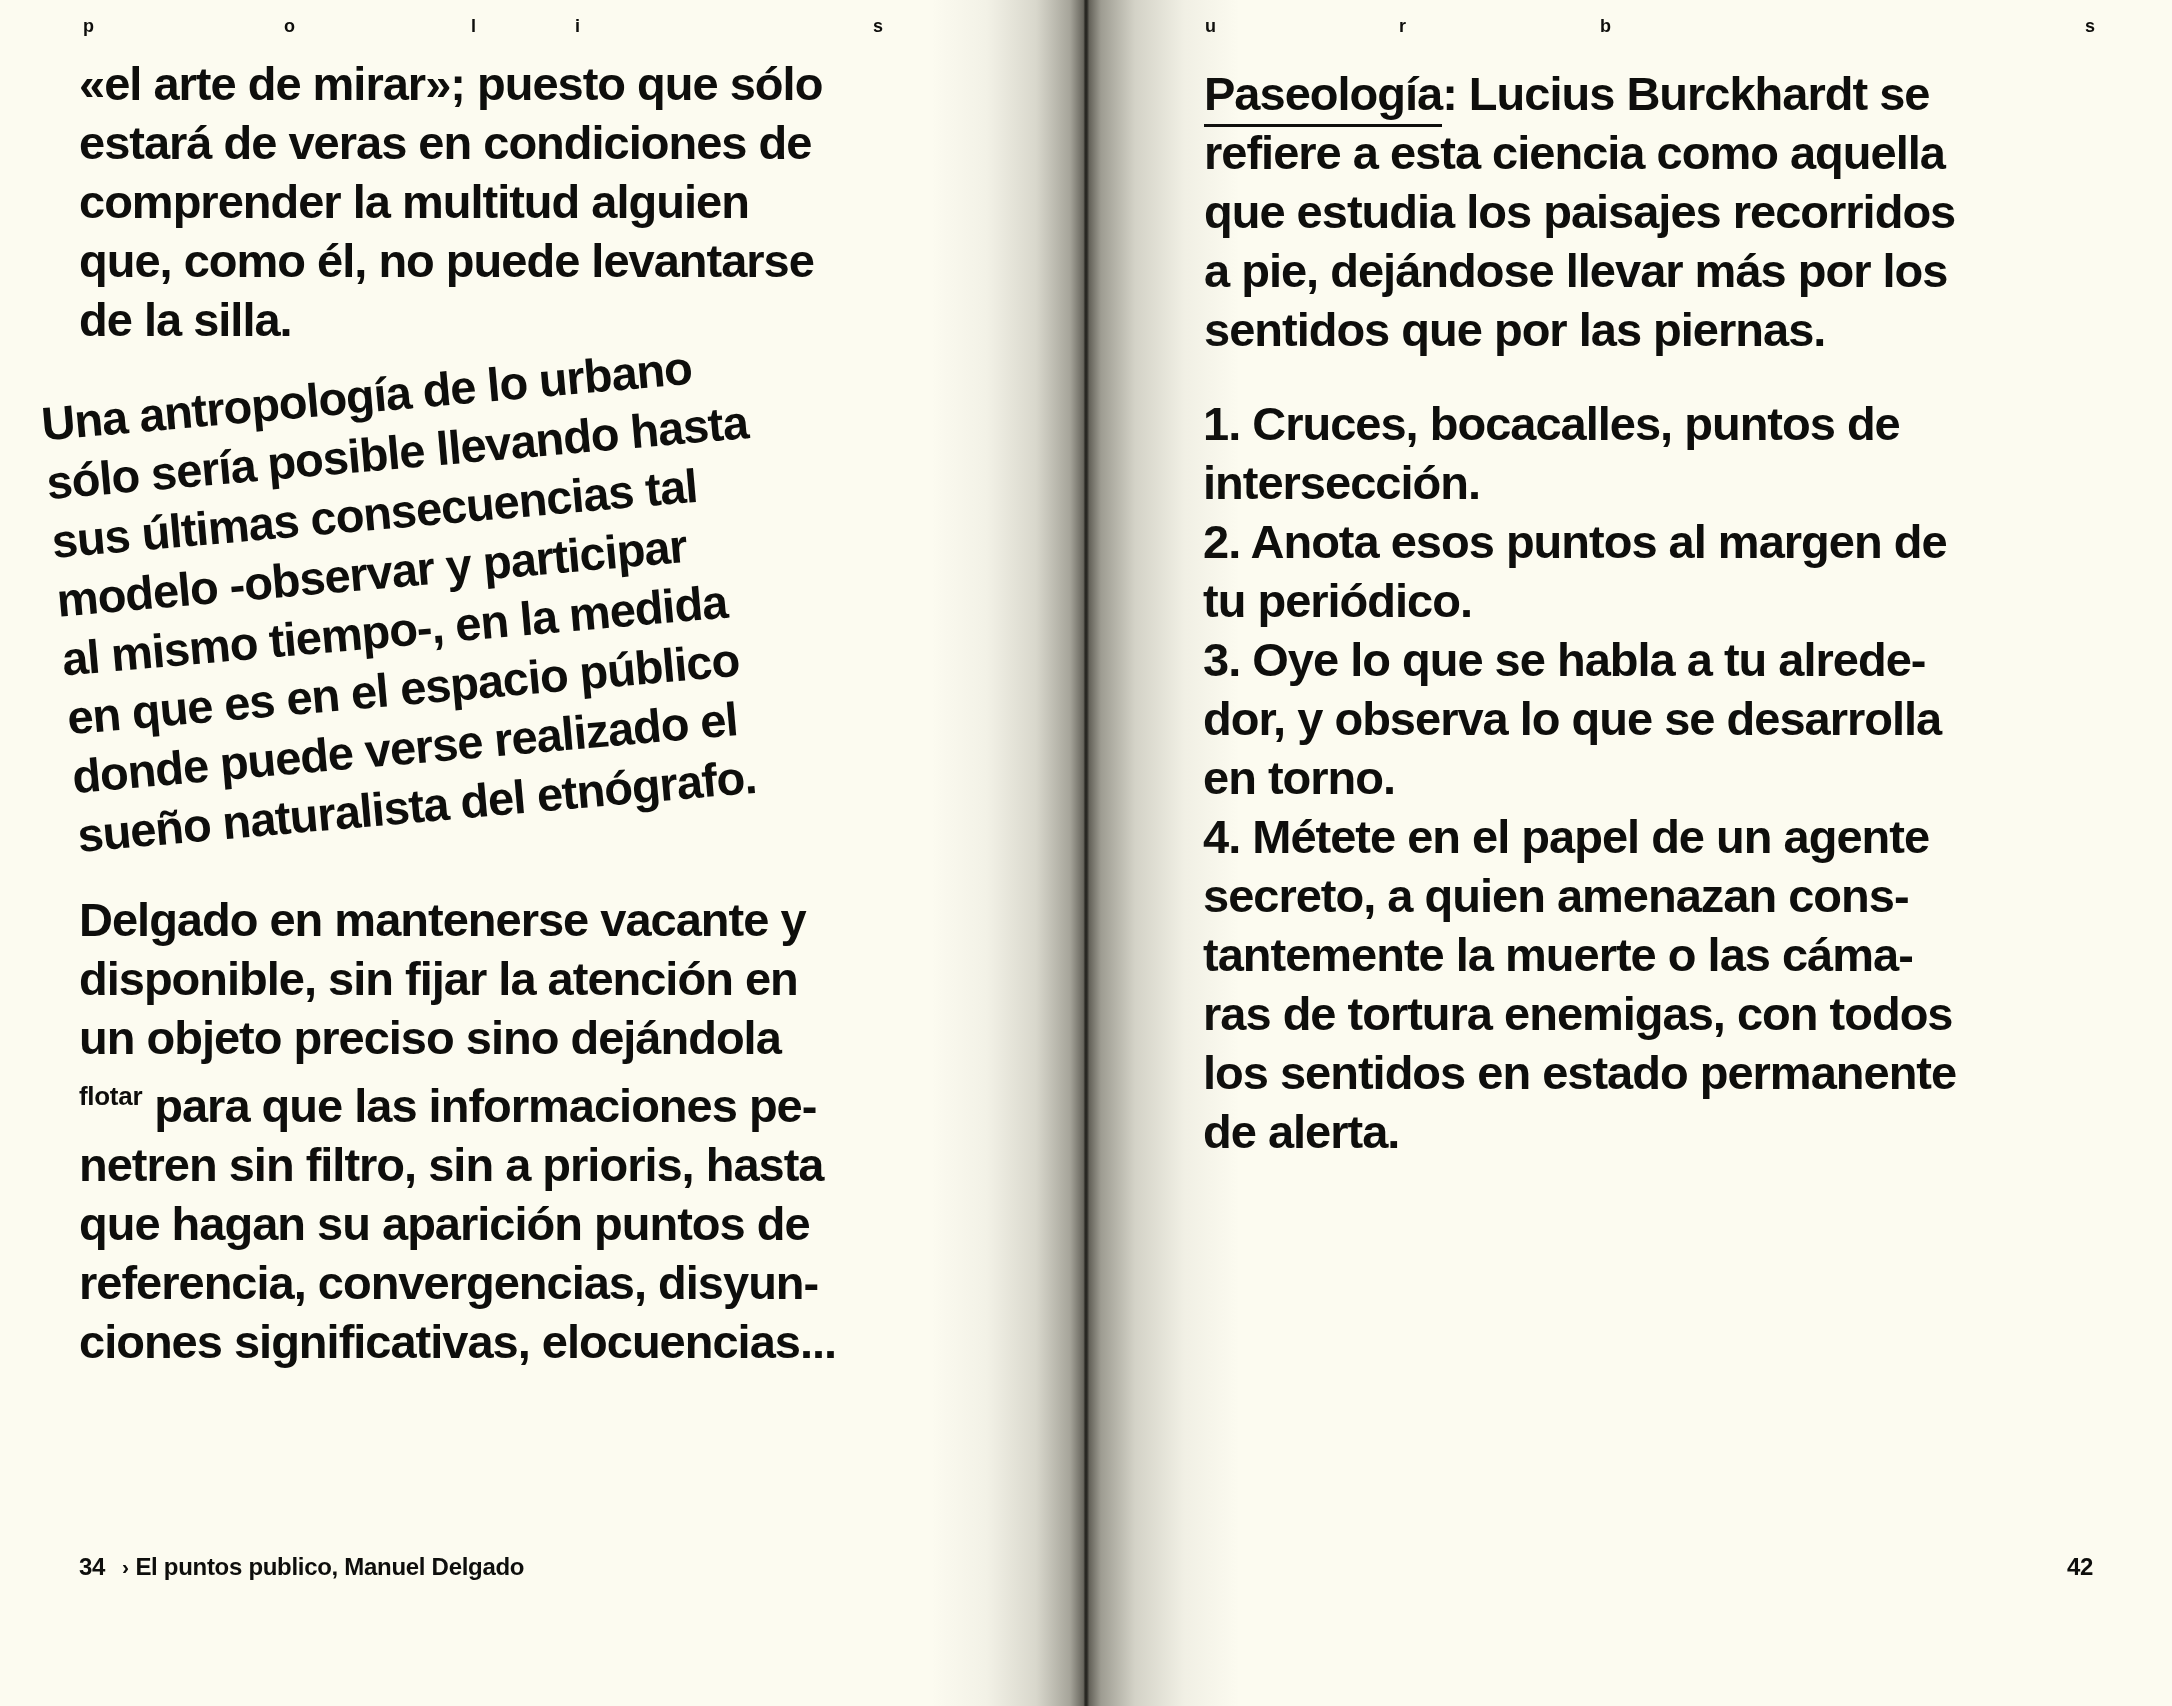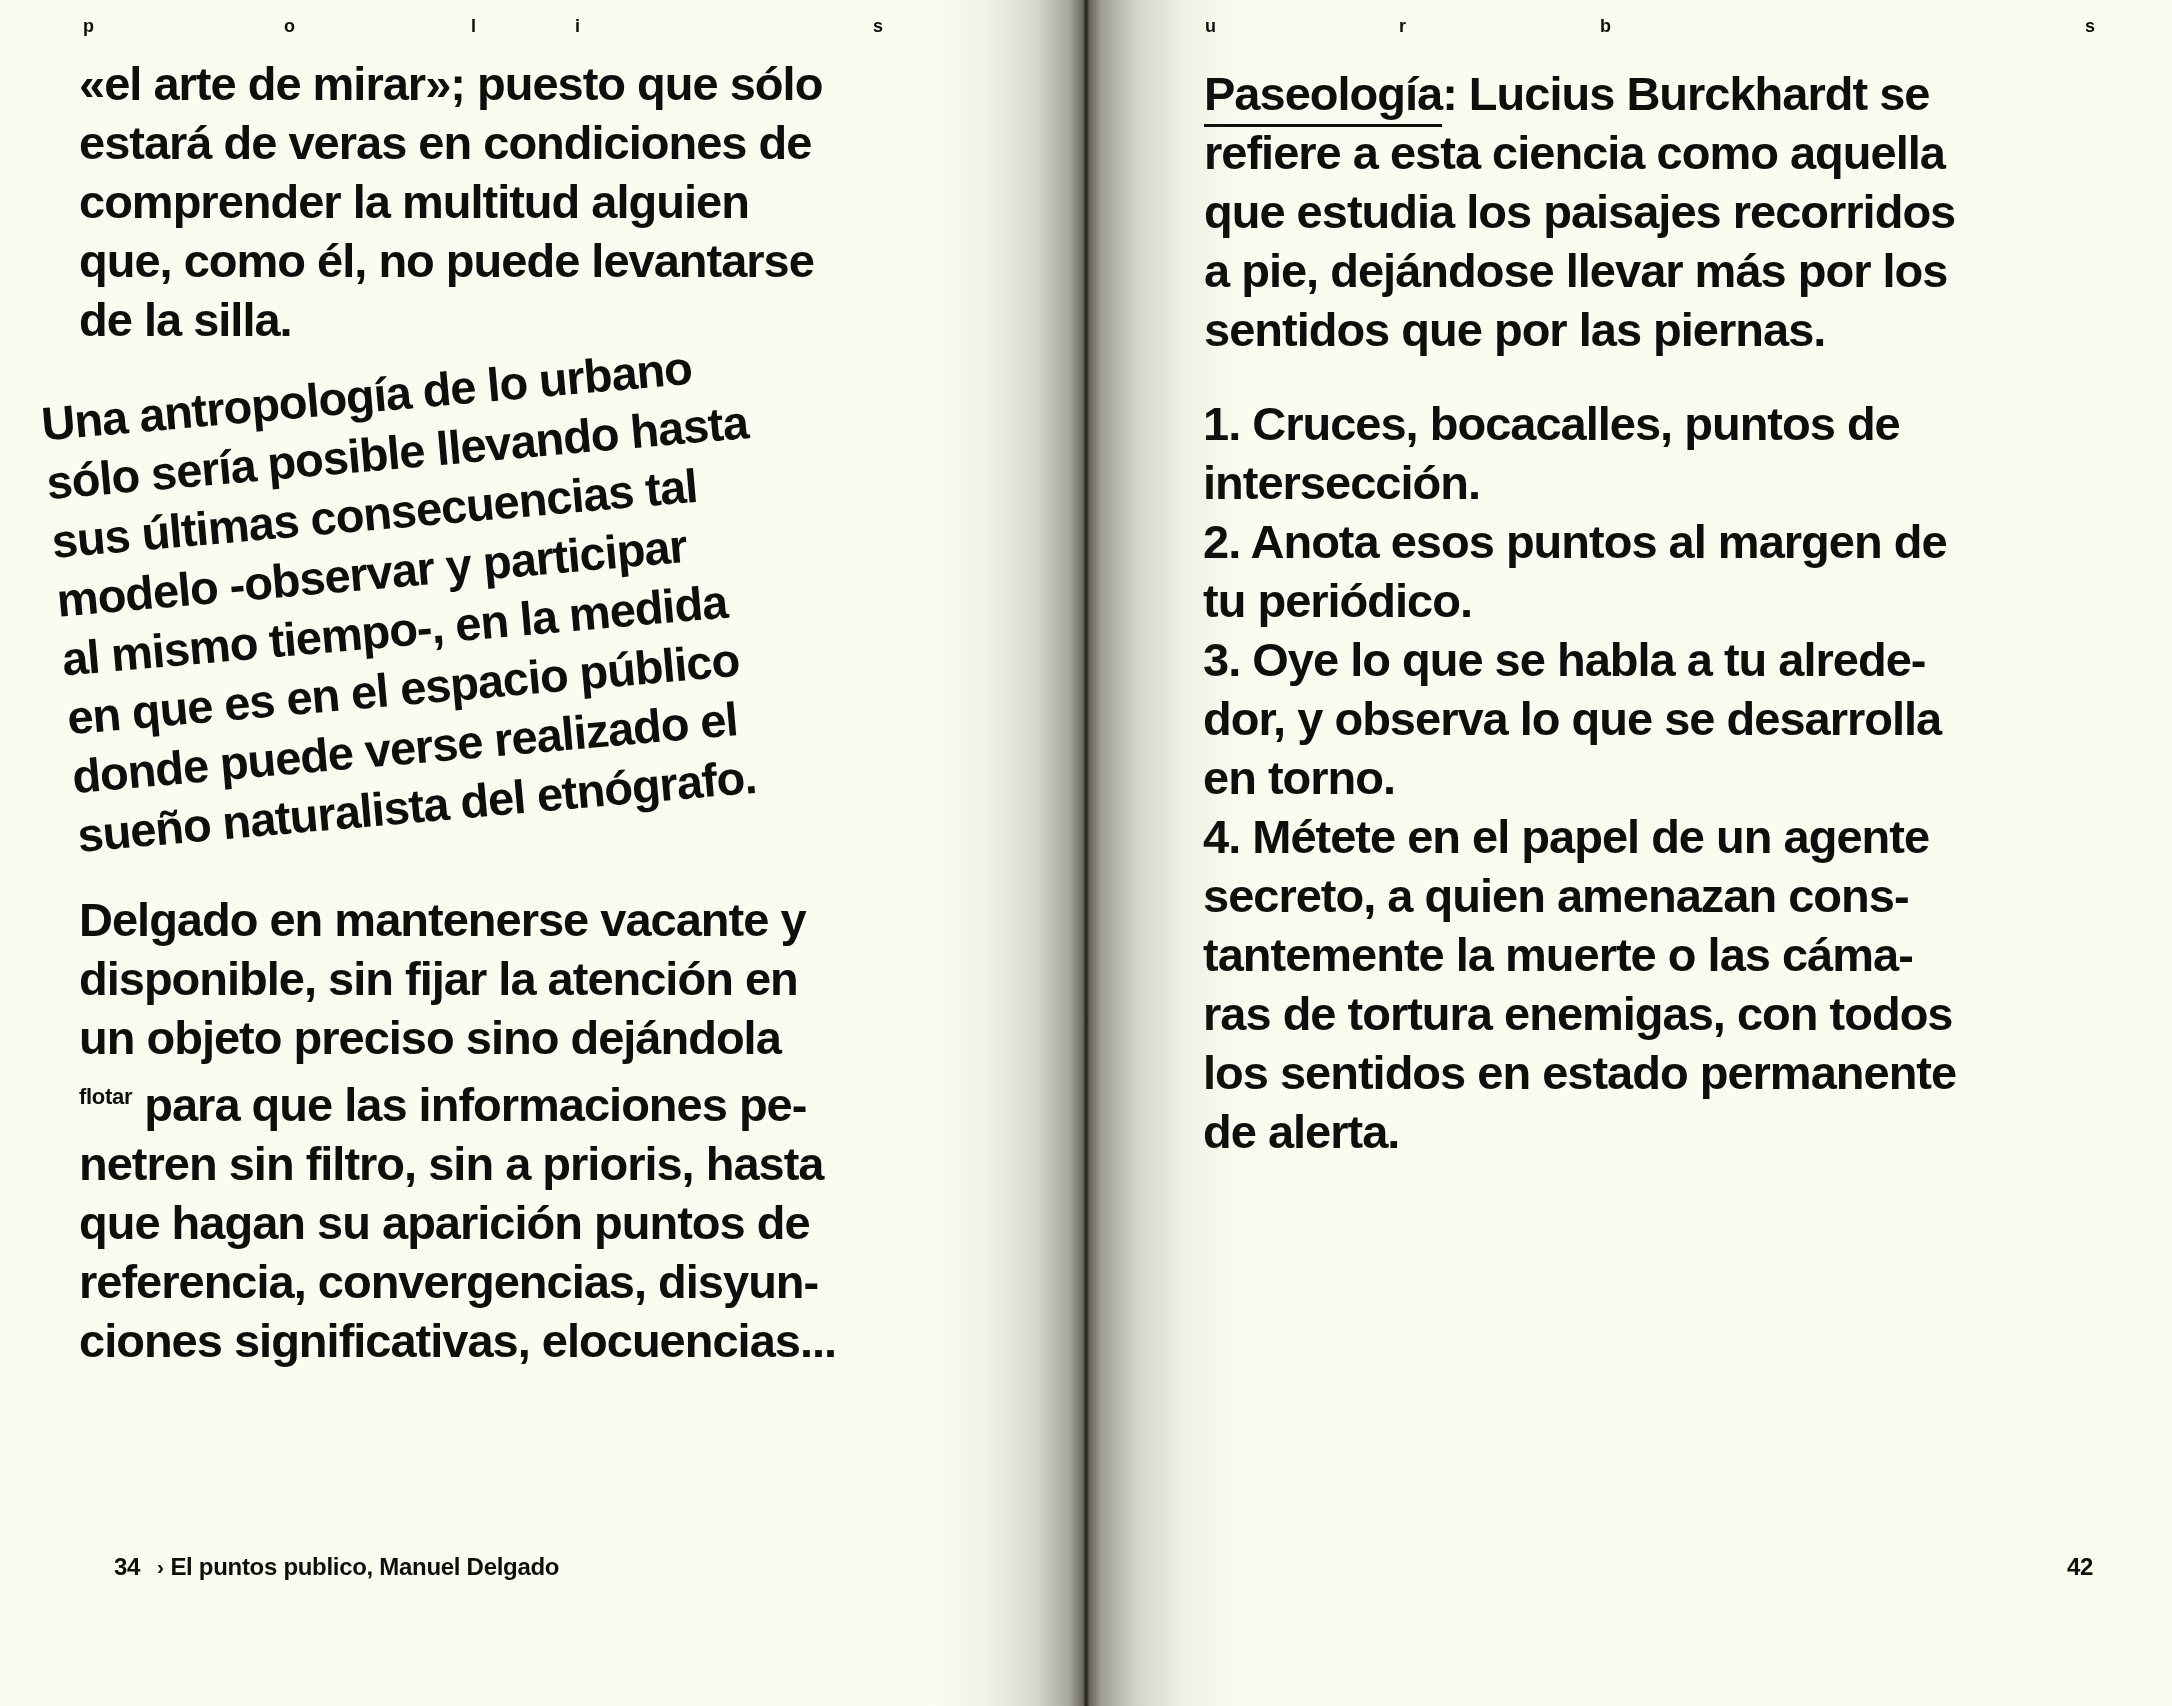--- a/index.html
+++ b/index.html
@@ -13,29 +13,29 @@
   .body{
     position:absolute;margin:0;
     font-size:47px;line-height:59px;font-weight:700;letter-spacing:-1px;
     white-space:pre-line;
   }
   .para1-left{left:79px;top:54px;width:880px;}
   .para2-left{left:58px;top:360px;width:775px;transform:rotate(-5deg);transform-origin:center center;}
   .para3-left{left:79px;top:890px;width:880px;}
   .para1-right{left:1204px;top:64px;width:933px;}
   .list-right{left:1203px;top:394px;width:933px;}
-  .sup{font-size:22px;vertical-align:17px;letter-spacing:-0.3px;}
+  .sup{font-size:26px;vertical-align:17px;letter-spacing:-0.3px;}
   .uline{border-bottom:3.3px solid #0e0e0c;padding-bottom:4px;}
   
   .runhead span{position:absolute;top:16px;font-size:18px;font-weight:700;letter-spacing:0;}
   .hl0{left:83px}.hl1{left:284px}.hl2{left:471px}.hl3{left:575px}.hl4{left:873px}
   .hr0{left:1205px}.hr1{left:1399px}.hr2{left:1600px}.hr3{left:2085px}
   
   .footer{position:absolute;top:1552px;font-size:24px;font-weight:700;line-height:29px;letter-spacing:-0.3px;}
-  .footer-left{left:79px;display:flex;align-items:flex-end;margin-left:35px;}
+  .footer-left{left:79px;display:flex;align-items:flex-end;}
   .fsep{margin:0 6.6px 0 17px;font-size:21px;}
   .footer-right{right:79px;}
   
   .gutter{
     position:absolute;left:931px;top:0;width:309px;height:1707px;z-index:5;pointer-events:none;
     background:linear-gradient(to right,
       rgba(90,88,76,0) 0%,
       rgba(90,88,76,0.06) 18%,
       rgba(90,88,76,0.22) 34%,
       rgba(80,78,68,0.50) 45%,

